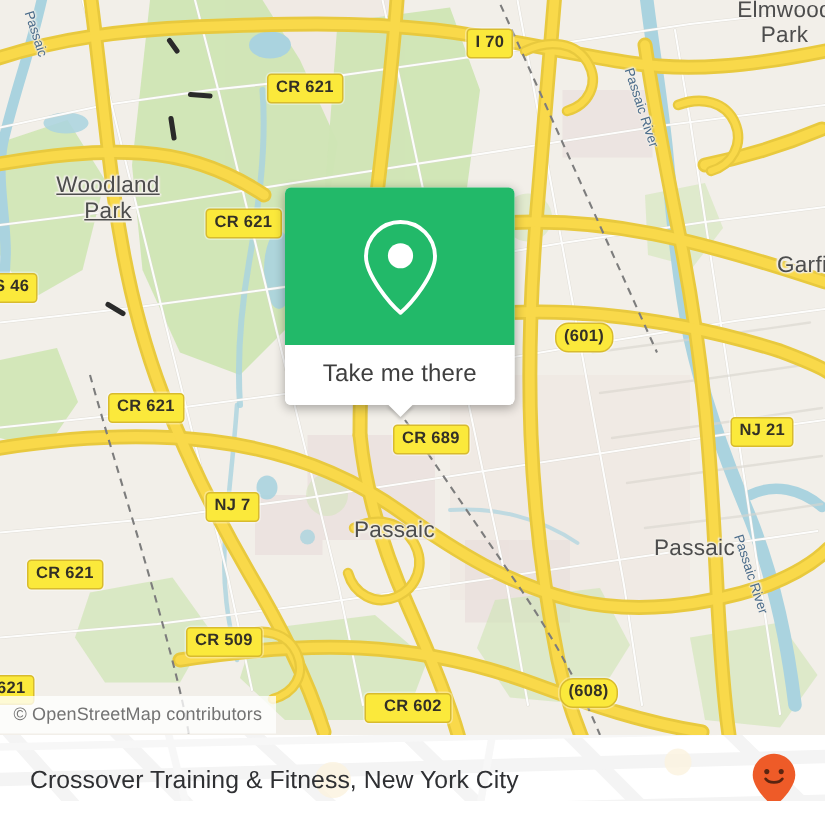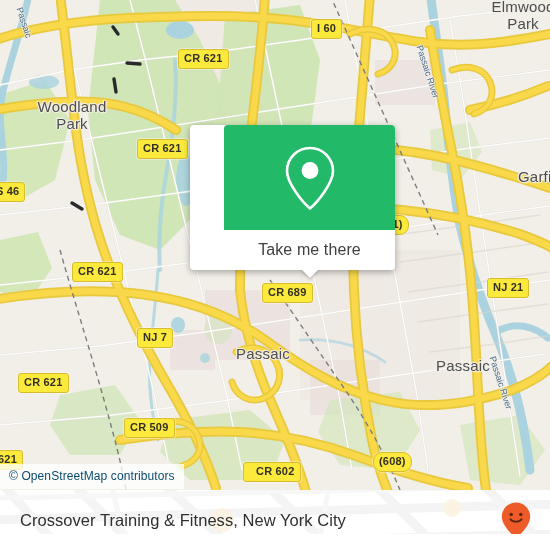--- a/index.html
+++ b/index.html
@@ -80,39 +80,38 @@
     box-shadow: 0 0 0 1px rgba(255,255,255,0.35);
   }
   .shield.rounded { border-radius: 9px; }
 
   
   .attribution {
     position: absolute;
     left: 0;
     top: 464px;
     background: rgba(255,255,255,0.78);
-    color: #0c4a6e;
+    color: #737373;
     font-family: "Liberation Sans", sans-serif;
     font-size: 12px;
     padding: 5px 9px 6px 9px;
     white-space: nowrap;
     letter-spacing: 0.1px;
   }
 
   
   .popup {
     position: absolute;
     left: 190px;
     top: 125px;
-    width: 171px;
+    width: 153px;
     border-radius: 4px;
     box-shadow: 0 2px 7px rgba(0,0,0,0.33);
     overflow: visible;
     background: #ffffff;
-    padding-left: 34px;
   }
   .popup-body {
     background: #22b969;
     height: 105px;
     border-radius: 4px 4px 0 0;
     display: flex;
     align-items: center;
     justify-content: center;
   }
   .popup-pin { display:block; }
@@ -340,38 +339,38 @@
       <g stroke="#2a2a2a" stroke-width="3.4" stroke-linecap="round" fill="none">
         <path d="M113 27 L118 34"></path>
         <path d="M114 79 L116 92"></path>
         <path d="M127 63 L140 64"></path>
         <path d="M72 203 L82 209"></path>
       </g>
 
     </svg>
 
     <div>
-      <div class="place-label big" style="left:22px; top:98px; width:100px;">Woodland
+      <div class="place-label big" style="left:22px; top:115px; width:100px;text-decoration:underline;">Woodland
 Park</div>
       <div class="place-label big" style="left:478px; top:-2px; width:90px;">Elmwood
 Park</div>
       <div class="place-label big" style="left:518px; top:168px; width:60px; text-align:left;">Garfie</div>
       <div class="place-label big" style="left:228px; top:345px; width:70px;">Passaic</div>
       <div class="place-label big" style="left:428px; top:357px; width:70px;">Passaic</div>
     </div>
 
     <div>
       <div class="river-label" style="left:424px; top:44px; transform:rotate(72deg); transform-origin:0 0;">Passaic River</div>
       <div class="river-label" style="left:24px; top:6px; transform:rotate(72deg); transform-origin:0 0;">Passaic</div>
       <div class="river-label" style="left:497px; top:355px; transform:rotate(72deg); transform-origin:0 0;">Passaic River</div>
     </div>
 
     <div>
       <div class="shield" style="left:178px; top:49px;">CR 621</div>
-      <div class="shield" style="left:311px; top:19px;">I 60</div>
+      <div class="shield" style="left:311px; top:19px;">I 70</div>
       <div class="shield" style="left:137px; top:139px;">CR 621</div>
       <div class="shield" style="left:-10px; top:182px;">S 46</div>
       <div class="shield rounded" style="left:370px; top:215px;">(601)</div>
       <div class="shield" style="left:72px; top:262px;">CR 621</div>
       <div class="shield" style="left:262px; top:283px;">CR 689</div>
       <div class="shield" style="left:487px; top:278px;">NJ 21</div>
       <div class="shield" style="left:137px; top:328px;">NJ 7</div>
       <div class="shield" style="left:18px; top:373px;">CR 621</div>
       <div class="shield" style="left:124px; top:418px;">CR 509</div>
       <div class="shield" style="left:-8px; top:450px;">621</div>

